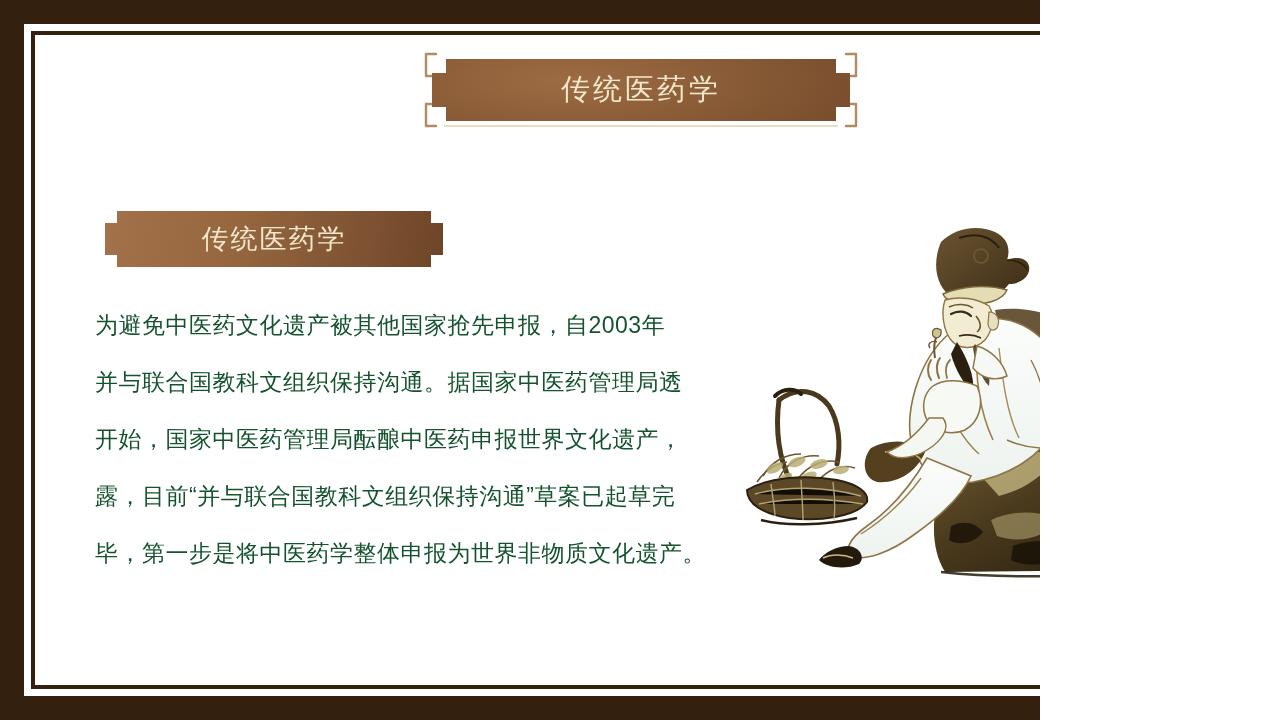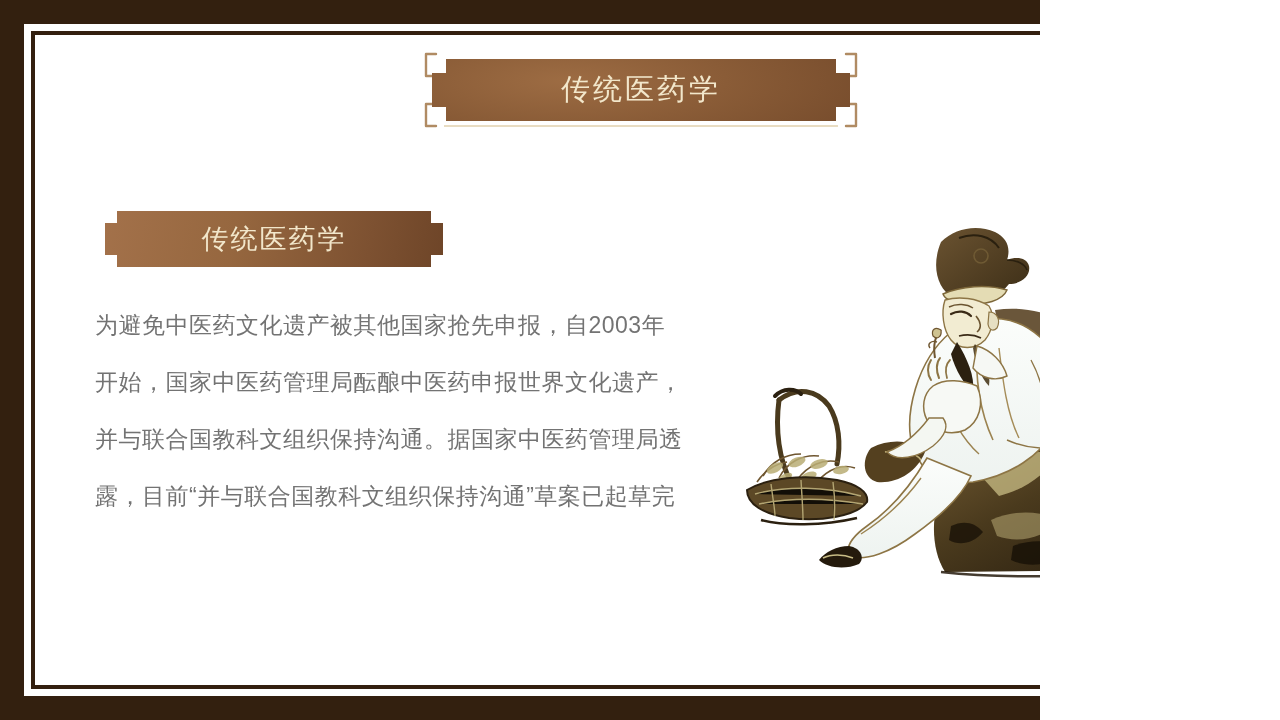--- a/index.html
+++ b/index.html
@@ -129,21 +129,21 @@
   
   .body-text {
     position: absolute;
     left: 95px;
     top: 297px;
     width: 640px;
   }
   .body-line {
     font-size: 23px;
     line-height: 57px;
-    color: #737373;
+    color: #14532d;
     white-space: nowrap;
     letter-spacing: 0.5px;
   }
 
   
   .illustration {
     position: absolute;
     left: 745px;
     top: 190px;
     width: 430px;
@@ -173,23 +173,24 @@
     <div class="title-text">传统医药学</div>
   </div>
 
   <div class="sub-banner">
     <div class="sub-plate"></div>
     <div class="sub-text">传统医药学</div>
   </div>
 
   <div class="body-text">
     <div class="body-line">为避免中医药文化遗产被其他国家抢先申报，自2003年</div>
+    <div class="body-line">并与联合国教科文组织保持沟通。据国家中医药管理局透</div>
     <div class="body-line">开始，国家中医药管理局酝酿中医药申报世界文化遗产，</div>
-    <div class="body-line">并与联合国教科文组织保持沟通。据国家中医药管理局透</div>
     <div class="body-line">露，目前“并与联合国教科文组织保持沟通”草案已起草完</div>
+    <div class="body-line">毕，第一步是将中医药学整体申报为世界非物质文化遗产。</div>
   </div>
 
   <div class="illustration">
     <svg viewBox="0 0 430 400" xmlns="http://www.w3.org/2000/svg">
       <defs>
         <linearGradient id="robeG" x1="0" y1="0" x2="0" y2="1">
           <stop offset="0%" stop-color="#fbfdfb"></stop>
           <stop offset="100%" stop-color="#eef3f0"></stop>
         </linearGradient>
         <linearGradient id="rockG" x1="0.1" y1="0" x2="0.9" y2="1">

